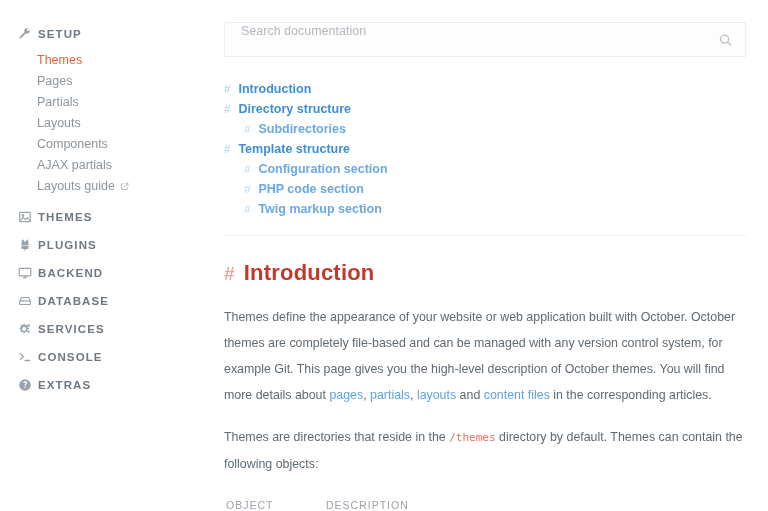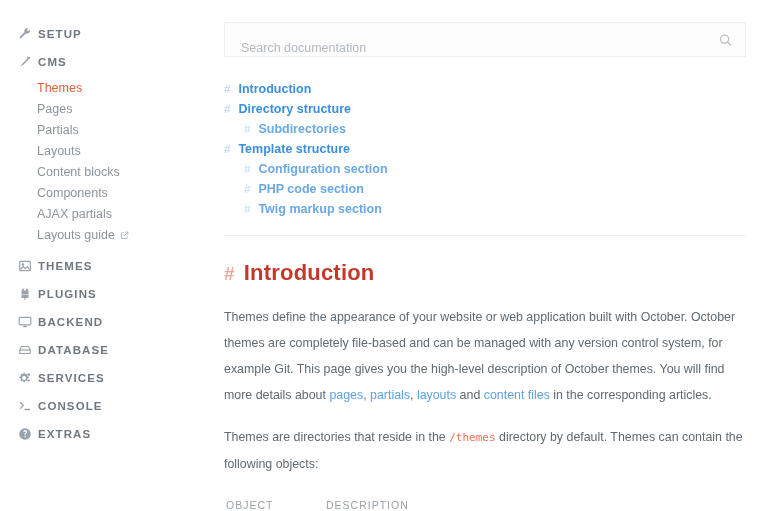--- a/index.html
+++ b/index.html
@@ -54,21 +54,21 @@
   .main {
     flex: 1 1 auto;
     padding: 22px 22px 0 12px;
     overflow: hidden;
   }
   .search-wrap {
     position: relative;
     border: 1px solid #eceef0;
     background: #fdfdfe;
     height: 35px;
-    display: flex; align-items: flex-end;
+    display: flex; align-items: flex-start;
     padding: 0 28px 0 14px;
     margin-bottom: 22px;
   }
   .search-input {
     border: 0; outline: 0; background: transparent;
     width: 100%;
     font-size: 12.5px;
     color: #8b9298;
     font-family: "Liberation Sans", sans-serif;
   }
@@ -139,43 +139,32 @@
         <span class="ico">
           <svg width="14" height="14" viewBox="0 0 24 24" fill="currentColor">
               <path d="M20.3 4.2a5.6 5.6 0 0 1-7 7L5.6 18.9a1.7 1.7 0 1 1-2.4-2.4l7.7-7.7a5.6 5.6 0 0 1 7-7l-3 3 2.4 2.4 3-3z"></path>
             </svg>
         </span>
         <span class="nav-top-label">SETUP</span>
       </div>
     </div>
 
     <div class="nav-group">
-      <div class="nav-top">
-        <span class="ico">
-          <svg width="14" height="14" viewBox="0 0 24 24" fill="currentColor">
-              <path d="M19.5 2.6 21.4 4.5 7.9 18l-1.9-1.9L19.5 2.6zM5.2 17.3l1.5 1.5-2.6 1.1 1.1-2.6zM16.3 2.2l.7 1.6 1.6.7-1.6.7-.7 1.6-.7-1.6-1.6-.7 1.6-.7.7-1.6z"></path>
-            </svg>
-        </span>
-        <span class="nav-top-label">CMS</span>
-      </div>
       <ul class="sub-list">
         <li class="sub-item active">
             <span>Themes</span>
           </li>
         <li class="sub-item">
             <span>Pages</span>
           </li>
         <li class="sub-item">
             <span>Partials</span>
           </li>
         <li class="sub-item">
             <span>Layouts</span>
-          </li>
-        <li class="sub-item">
-            <span>Content blocks</span>
           </li>
         <li class="sub-item">
             <span>Components</span>
           </li>
         <li class="sub-item">
             <span>AJAX partials</span>
           </li>
         <li class="sub-item">
           <span>Layouts guide</span>
           <span class="ext-ico">

